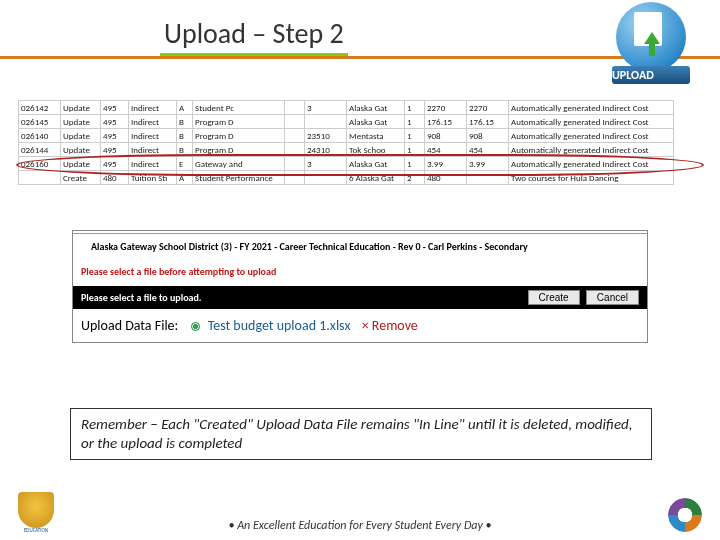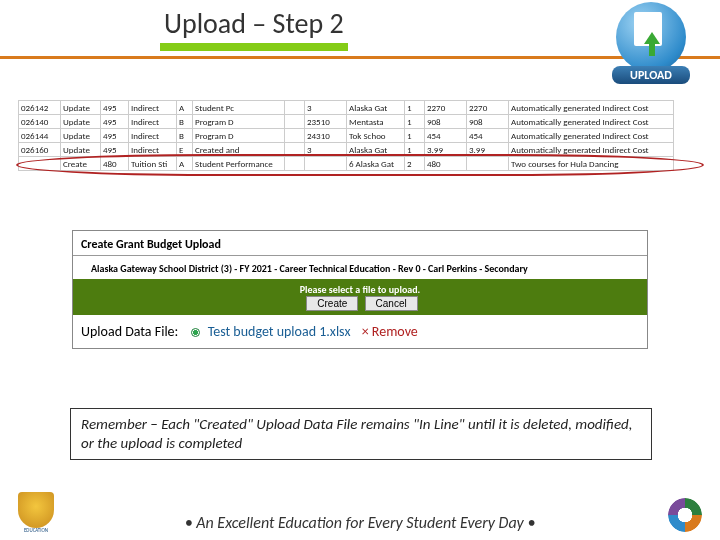--- a/index.html
+++ b/index.html
@@ -7,23 +7,23 @@
     margin: 0;
     width: 720px;
     height: 540px;
     font-family: Calibri, Arial, sans-serif;
     background: #fff;
     position: relative;
     overflow: hidden;
   }
   .title-wrap {
     position: absolute;
-    top: 6px;
+    top: 16px;
     left: 160px;
-    border-bottom: 8px solid #84cc16;
+    border-bottom: 6px solid #84cc16;
   }
   .title {
     font-size: 28px;
     color: #333;
     padding: 0 4px 2px 4px;
   }
   .orange-rule {
     position: absolute;
     top: 56px;
     left: 0;
@@ -61,26 +61,26 @@
     border-right: 8px solid transparent;
     border-bottom: 12px solid #3aa935;
   }
   .upload-icon .stem {
     position: absolute;
     top: 40px; left: 33px;
     width: 6px; height: 14px;
     background: #3aa935;
   }
   .upload-icon .label {
-    text-align: center;
+    text-align: left;
     font-weight: bold;
     color: #fff;
     font-size: 12px;
     background: linear-gradient(#3c7fb5, #1a4c7c);
-    border-radius: 8px;
+    border-radius: 3px;
     margin-top: -6px;
     padding: 2px 0;
     position: relative;
   }
 
   .sheet {
     position: absolute;
     top: 100px;
     left: 18px;
     width: 656px;
@@ -126,29 +126,28 @@
     font-size: 10px;
     margin-left: 10px;
   }
   .panel-warn {
     color: #c01818;
     font-weight: bold;
     padding: 8px 8px;
     font-size: 10px;
   }
   .panel-bar {
-    background: #4d7c0f;
+    background: #000000;
     color: #fff;
     font-weight: bold;
     padding: 4px 8px;
     font-size: 10px;
     display: flex;
     justify-content: space-between;
     align-items: center;
-    flex-direction: column;
   }
   .panel-bar .btns button {
     font-size: 10px;
     padding: 1px 10px;
     margin-left: 4px;
     background: #e8e8e8;
     border: 1px solid #888;
     color: #000;
   }
   .panel-file {
@@ -193,21 +192,21 @@
   }
   .footer-logo-left .text {
     font-size: 5px; text-align: center; color: #1a4c7c; line-height: 1;
   }
   .footer-center {
     position: absolute;
     bottom: 8px;
     left: 0; width: 720px;
     text-align: center;
     font-style: italic;
-    font-size: 16px;
+    font-size: 12px;
     color: #333;
   }
   .footer-logo-right {
     position: absolute;
     bottom: 8px;
     right: 18px;
     width: 34px; height: 34px;
   }
   .footer-logo-right .swirl {
     width: 34px; height: 34px;
@@ -259,27 +258,42 @@
           <td>Student Pc</td>
           <td></td>
           <td>3</td>
           <td>Alaska Gat</td>
           <td>1</td>
           <td>2270</td>
           <td>2270</td>
           <td>Automatically generated Indirect Cost</td>
         </tr>
         <tr>
-          <td>026140</td>
+          <td>026145</td>
           <td>Update</td>
           <td>495</td>
           <td>Indirect</td>
           <td>B</td>
           <td>Program D</td>
           <td></td>
+          <td></td>
+          <td>Alaska Gat</td>
+          <td>1</td>
+          <td>176.15</td>
+          <td>176.15</td>
+          <td>Automatically generated Indirect Cost</td>
+        </tr>
+        <tr>
+          <td>026140</td>
+          <td>Update</td>
+          <td>495</td>
+          <td>Indirect</td>
+          <td>B</td>
+          <td>Program D</td>
+          <td></td>
           <td>23510</td>
           <td>Mentasta</td>
           <td>1</td>
           <td>908</td>
           <td>908</td>
           <td>Automatically generated Indirect Cost</td>
         </tr>
         <tr>
           <td>026144</td>
           <td>Update</td>
@@ -294,21 +308,21 @@
           <td>454</td>
           <td>454</td>
           <td>Automatically generated Indirect Cost</td>
         </tr>
         <tr>
           <td>026160</td>
           <td>Update</td>
           <td>495</td>
           <td>Indirect</td>
           <td>E</td>
-          <td>Created and</td>
+          <td>Gateway and</td>
           <td></td>
           <td>3</td>
           <td>Alaska Gat</td>
           <td>1</td>
           <td>3.99</td>
           <td>3.99</td>
           <td>Automatically generated Indirect Cost</td>
         </tr>
         <tr>
           <td></td>
@@ -324,23 +338,23 @@
           <td>480</td>
           <td></td>
           <td>Two courses for Hula Dancing</td>
         </tr>
       </tbody>
   </table>
 </div>
 <div class="oval"></div>
 
 <div class="panel">
-  <div class="panel-title">Create Grant Budget Upload</div>
   <hr>
   <div class="panel-sub">Alaska Gateway School District (3) - FY 2021 - Career Technical Education - Rev 0 - Carl Perkins - Secondary</div>
+  <div class="panel-warn">Please select a file before attempting to upload</div>
   <div class="panel-bar">
     <span>Please select a file to upload.</span>
     <span class="btns">
       <button>Create</button>
       <button>Cancel</button>
     </span>
   </div>
   <div class="panel-file">
     <span>Upload Data File:</span>
     <span class="radio"></span>

